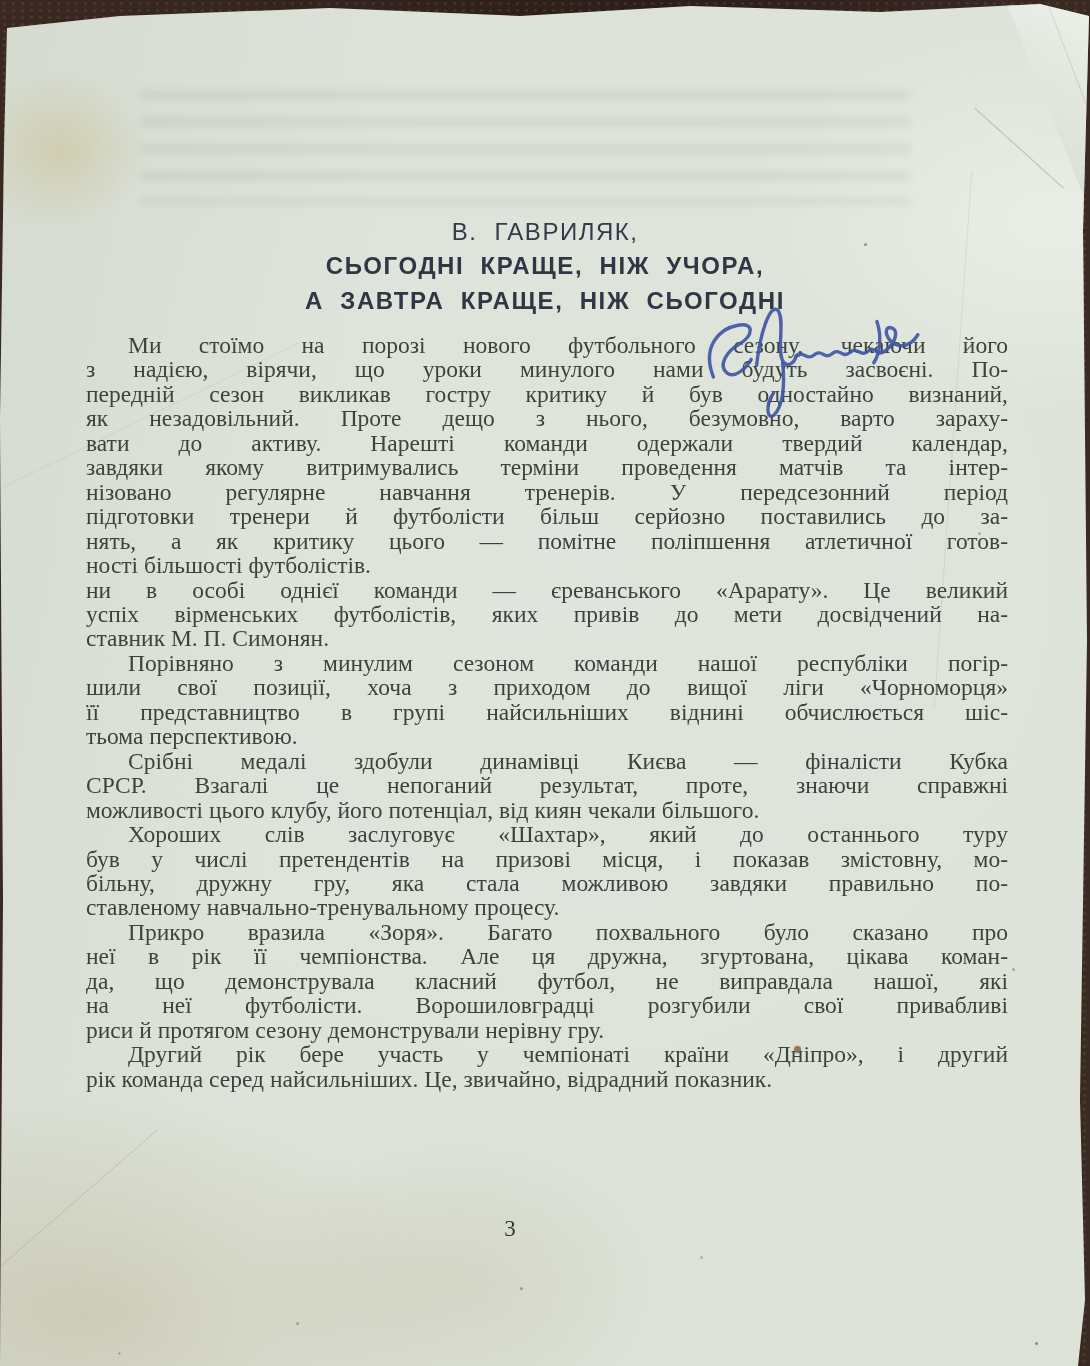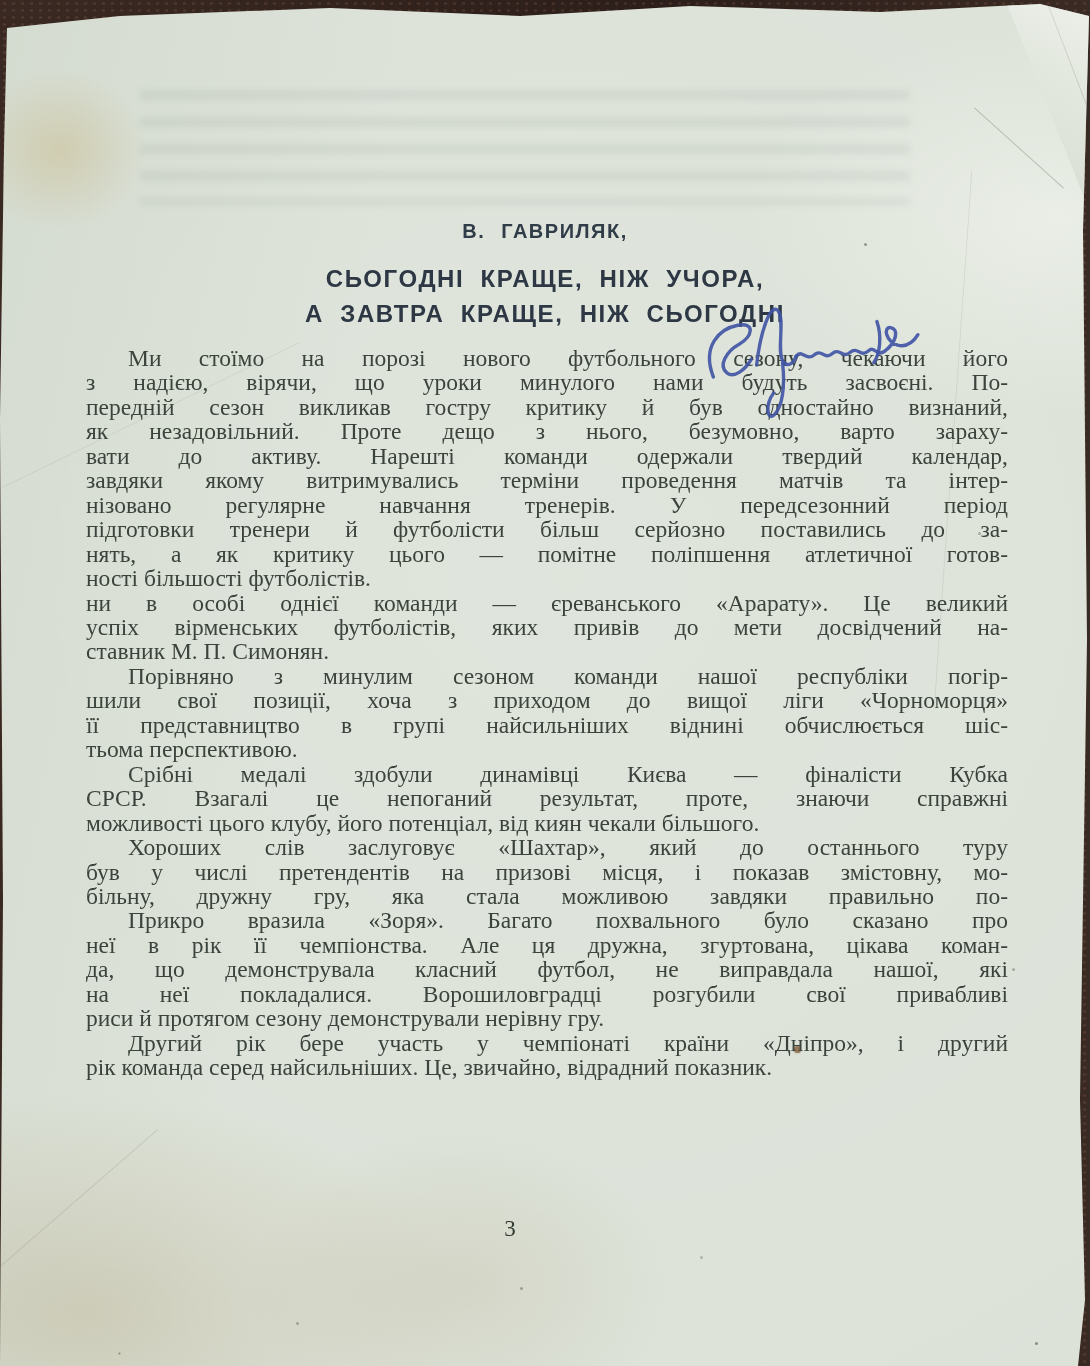--- a/index.html
+++ b/index.html
@@ -49,24 +49,24 @@
   .speck.brown { left:794px; top:1046px; width:7px; height:7px; background:rgba(122,79,38,.72); box-shadow:0 0 2px rgba(122,79,38,.5); }
   .speck.dots { left:0; top:0; width:3px; height:3px; background:transparent;
     box-shadow: 864px 243px 0 0 rgba(70,75,60,.5), 978px 532px 0 0 rgba(90,90,70,.4),
                 520px 1287px 0 0 rgba(80,80,60,.45), 296px 1322px 0 0 rgba(90,85,60,.4),
                 1012px 968px 0 0 rgba(85,85,65,.4), 700px 1256px 0 0 rgba(95,90,70,.35),
                 118px 1352px 0 -0.5px rgba(70,65,45,.5), 1035px 1342px 0 0 rgba(60,55,40,.5); }
 
   
   .header { position:relative; padding-top:218px; text-align:center;
     font-family:"Liberation Sans","DejaVu Sans",sans-serif; color:#313c49; }
-  .byline { font-size:20px; font-weight:bold; letter-spacing:1.5px; word-spacing:9px; line-height:27px; }
+  .byline { font-size:24px; font-weight:normal; letter-spacing:1.5px; word-spacing:9px; line-height:27px; }
   .byline-role { font-size:21px; letter-spacing:.4px; word-spacing:6px; line-height:26px; margin-top:2px; color:#35414c; }
   .title { font-size:24px; font-weight:bold; letter-spacing:1.6px; word-spacing:8px; line-height:35px; color:#2e3845; }
-  .title.first { margin-top:16px; }
+  .title.first { margin-top:3px; }
 
   
   .body-text { position:relative; margin:15px 82px 0 86px; color:#3a433c;
     font-size:23.5px; line-height:24.45px; }
   .line { text-align:justify; text-align-last:justify; white-space:normal; }
   .line.plast { text-align-last:left; }
   .line.pfirst { text-indent:42px; }
 
   .page-number { position:absolute; left:0; top:1216px; width:1020px; text-align:center;
     font-size:23px; color:#323b34; }
@@ -132,26 +132,27 @@
         </div>
         <div class="para">
           <div class="line pfirst">Срібні медалі здобули динамівці Києва — фіналісти Кубка</div>
           <div class="line">СРСР. Взагалі це непоганий результат, проте, знаючи справжні</div>
           <div class="line plast">можливості цього клубу, його потенціал, від киян чекали більшого.</div>
         </div>
         <div class="para">
           <div class="line pfirst">Хороших слів заслуговує «Шахтар», який до останнього туру</div>
           <div class="line">був у числі претендентів на призові місця, і показав змістовну, мо-</div>
           <div class="line">більну, дружну гру, яка стала можливою завдяки правильно по-</div>
+          <div class="line plast">ставленому навчально-тренувальному процесу.</div>
         </div>
         <div class="para">
           <div class="line pfirst">Прикро вразила «Зоря». Багато похвального було сказано про</div>
           <div class="line">неї в рік її чемпіонства. Але ця дружна, згуртована, цікава коман-</div>
           <div class="line">да, що демонструвала класний футбол, не виправдала нашої, які</div>
-          <div class="line">на неї покладалися. Ворошиловградці розгубили свої привабливі</div>
+          <div class="line">на неї футболісти. Ворошиловградці розгубили свої привабливі</div>
           <div class="line plast">риси й протягом сезону демонстрували нерівну гру.</div>
         </div>
         <div class="para">
           <div class="line pfirst">Другий рік бере участь у чемпіонаті країни «Дніпро», і другий</div>
           <div class="line plast">рік команда серед найсильніших. Це, звичайно, відрадний показник.</div>
         </div>
       </div>
 
     <div class="page-number">3</div>
   </div>

